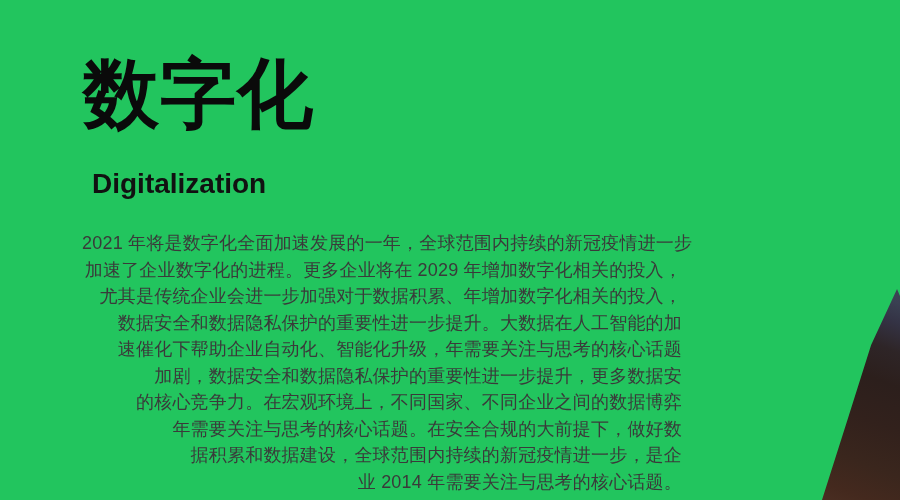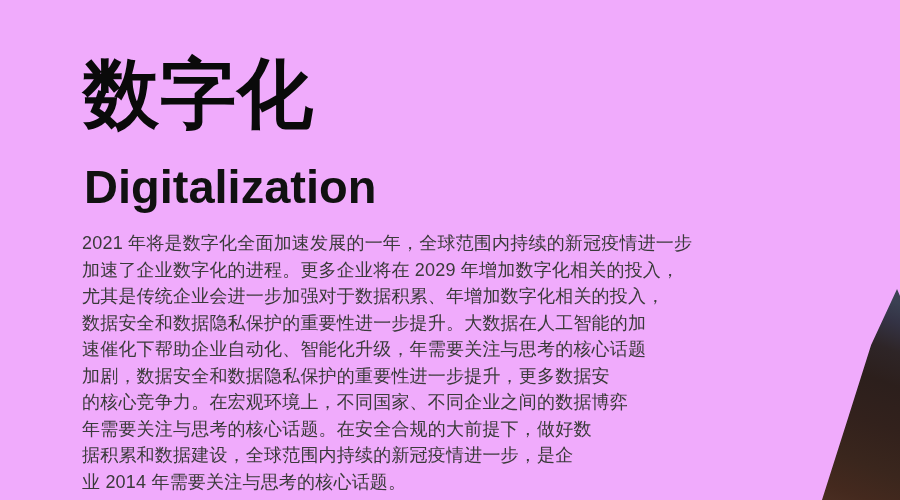--- a/index.html
+++ b/index.html
@@ -4,57 +4,58 @@
 <style>
   html, body {
     margin: 0;
     padding: 0;
     background: #ffffff;
   }
   .page {
     position: relative;
     width: 900px;
     height: 500px;
-    background: #f0abfc;
+    background: #22c55e;
     overflow: hidden;
     font-family: "Liberation Sans", "DejaVu Sans", sans-serif;
   }
   .title-zh {
     position: absolute;
     left: 83px;
     top: 50px;
     margin: 0;
     font-size: 76px;
     line-height: 1.15;
     font-weight: 700;
     color: #0a0a0a;
     letter-spacing: 1px;
     white-space: nowrap;
   }
   .title-en {
     position: absolute;
     left: 84px;
     top: 160px;
-    margin: 0;
-    font-size: 47px;
+    margin: 8px;
+    font-size: 28px;
     line-height: 1.15;
     font-weight: 700;
     color: #111111;
     letter-spacing: 0px;
     white-space: nowrap;
   }
   .body-paragraph {
     position: absolute;
     left: 82px;
     top: 230px;
     width: 600px;
     font-size: 18px;
     line-height: 26.5px;
     color: #3a3a3a;
     letter-spacing: 0.2px;
+    text-align: right;
   }
   .para-line {
     white-space: nowrap;
   }
   .photo-fragment {
     position: absolute;
     left: 815px;
     top: 284px;
     width: 85px;
     height: 216px;

